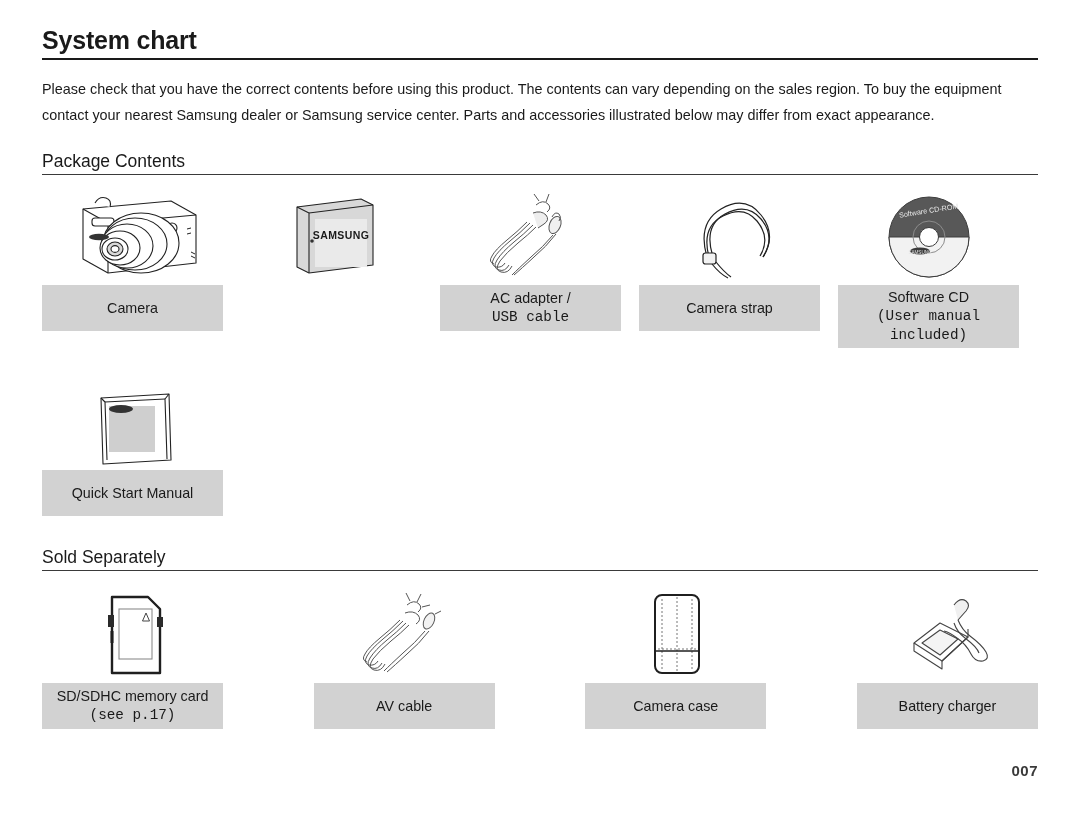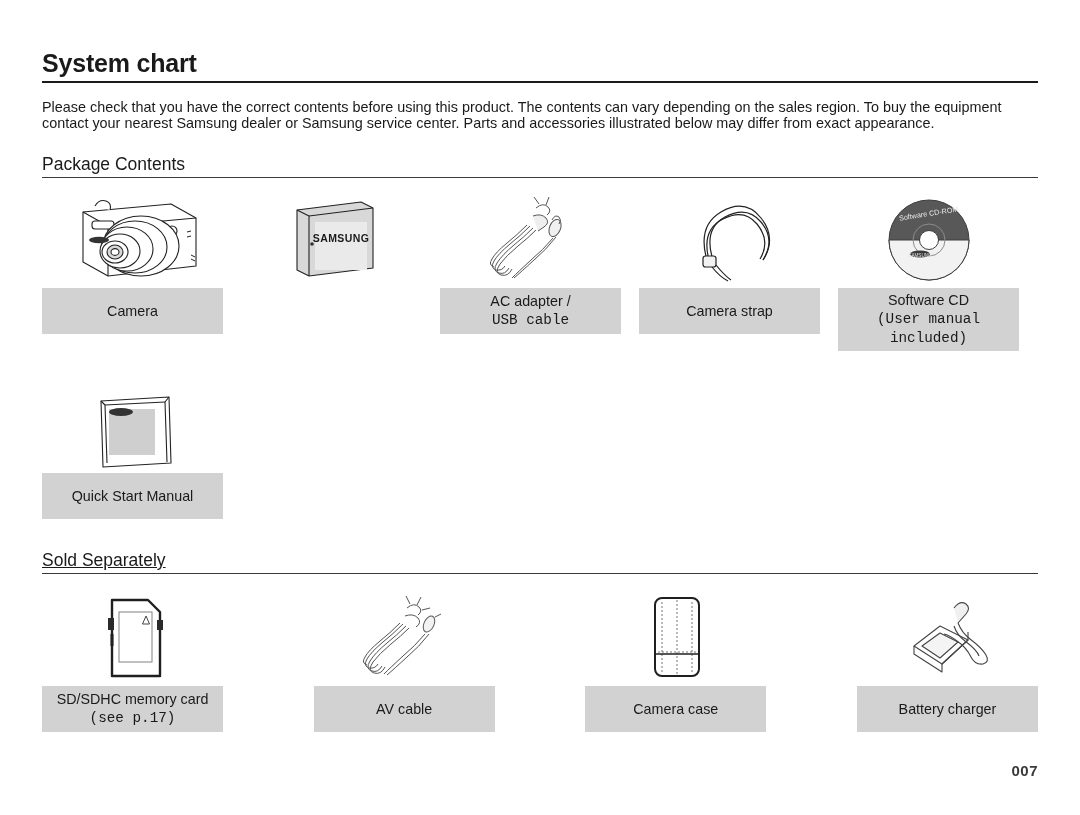--- a/index.html
+++ b/index.html
@@ -27,33 +27,33 @@
     top: 0;
     width: 996px;
   }
 
   
   .page-title {
     font-size: 25px;
     font-weight: bold;
     letter-spacing: -0.2px;
     margin: 0;
-    padding-top: 48px;
+    padding-top: 25px;
     line-height: 30px;
   }
   .title-rule {
     height: 0;
     border-top: 2px solid #1a1a1a;
     margin-top: 3px;
   }
 
   
   .intro {
     font-size: 14.4px;
-    line-height: 16px;
+    line-height: 26px;
     margin-top: 16px;
     width: 985px;
   }
 
   
   .section-head {
     margin-top: 22px;
   }
   .section-title {
     font-size: 17.5px;
@@ -99,21 +99,21 @@
     flex-direction: column;
     align-items: center;
     justify-content: center;
     text-align: center;
     box-sizing: border-box;
     padding: 3px 4px;
   }
   .label .l2 { display: block; font-family: Liberation Mono, monospace; }
 
   .row2 { margin-top: 26px; }
-  .sold-sec { margin-top: 30px; text-decoration: underline; }
+  .sold-sec { margin-top: 30px; }
   .row-sold { margin-top: 16px; justify-content: space-between; }
 
   
   .page-number {
     position: absolute;
     right: 42px;
     top: 762px;
     font-size: 15px;
     font-weight: bold;
     color: #3a3a3a;

